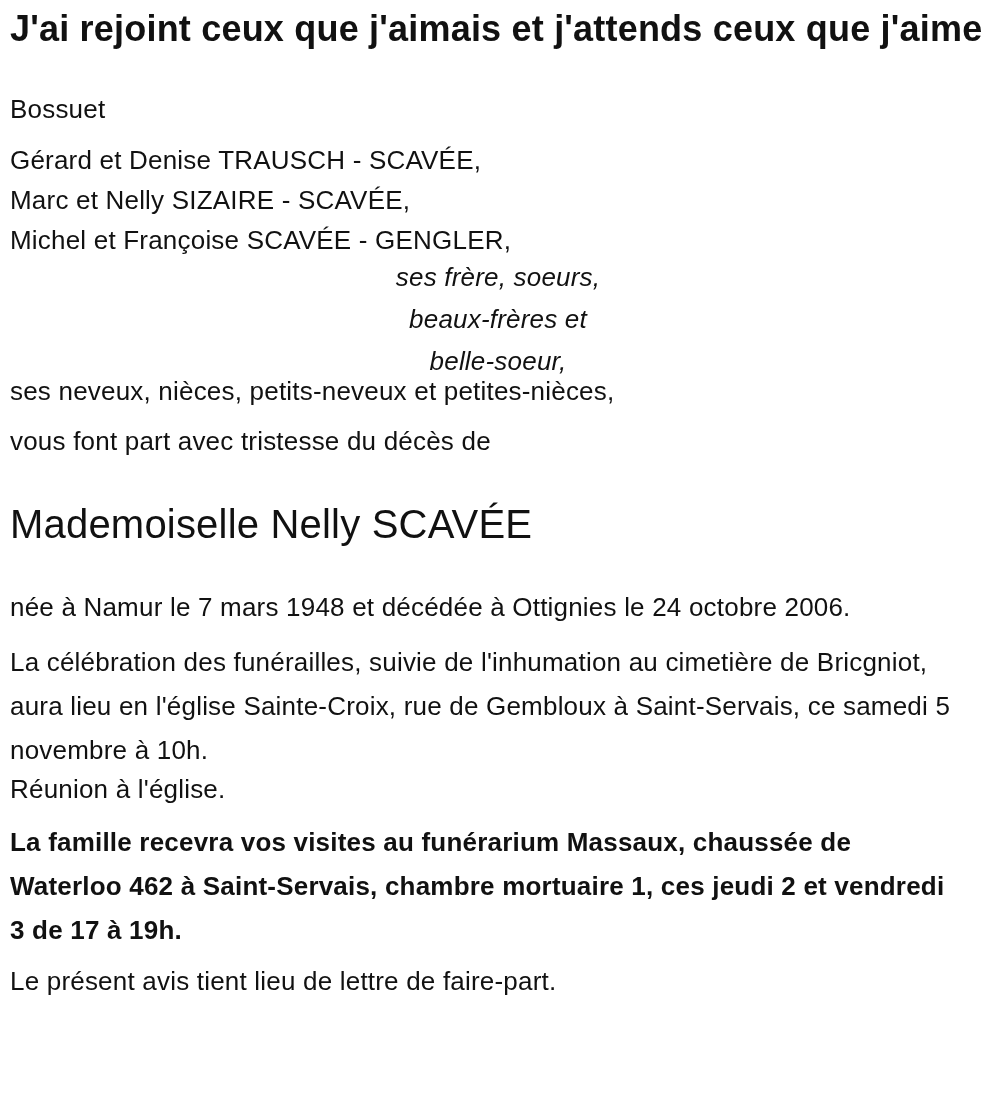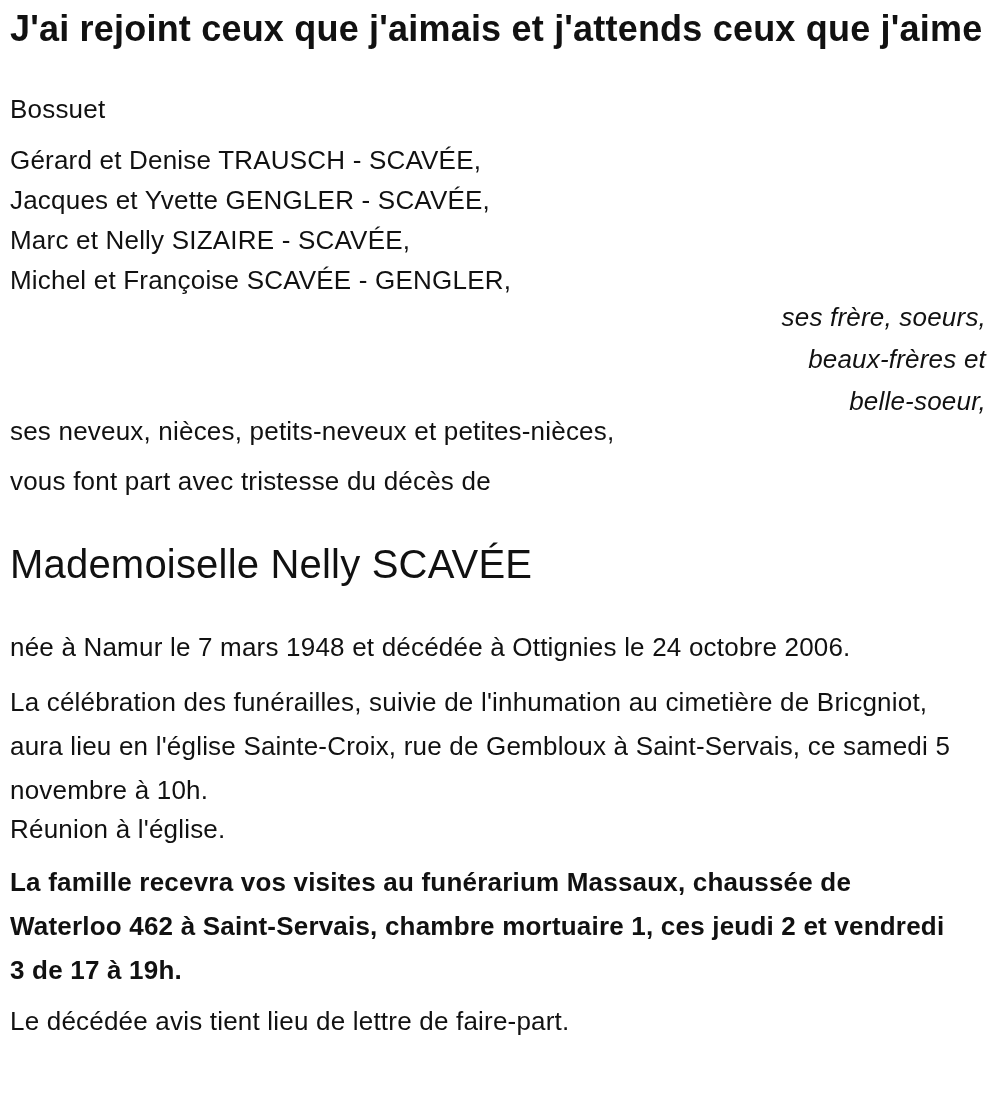--- a/index.html
+++ b/index.html
@@ -30,21 +30,21 @@
   .names {
     margin-top: 14px;
     font-size: 26px;
     line-height: 40px;
   }
   .relations {
     margin-top: -4px;
     font-size: 26px;
     line-height: 42px;
     font-style: italic;
-    text-align: right;
+    text-align: center;
   }
   .relatives {
     margin-top: -12px;
     font-size: 26px;
     line-height: 42px;
   }
   .announce {
     margin-top: 12px;
     font-size: 26px;
     line-height: 34px;
@@ -87,21 +87,20 @@
 </style>
 </head>
 <body>
 
 <div class="epigraph">J'ai rejoint ceux que j'aimais et j'attends ceux que j'aime</div>
 
 <div class="author">Bossuet</div>
 
 <div class="names">
   <div>Gérard et Denise TRAUSCH - SCAVÉE,</div>
-  <div>Jacques et Yvette GENGLER - SCAVÉE,</div>
   <div>Marc et Nelly SIZAIRE - SCAVÉE,</div>
   <div>Michel et Françoise SCAVÉE - GENGLER,</div>
 </div>
 
 <div class="relations">
   <div>ses frère, soeurs,</div>
   <div>beaux-frères et</div>
   <div>belle-soeur,</div>
 </div>
 
@@ -114,13 +113,13 @@
 <h1 class="deceased-title">Mademoiselle Nelly SCAVÉE</h1>
 
 <div class="born">née à Namur le 7 mars 1948 et décédée à Ottignies le 24 octobre 2006.</div>
 
 <div class="funeral">La célébration des funérailles, suivie de l'inhumation au cimetière de Bricgniot, aura lieu en l'église Sainte-Croix, rue de Gembloux à Saint-Servais, ce samedi 5 novembre à 10h.</div>
 
 <div class="reunion">Réunion à l'église.</div>
 
 <div class="visits">La famille recevra vos visites au funérarium Massaux, chaussée de Waterloo 462 à Saint-Servais, chambre mortuaire 1, ces jeudi 2 et vendredi 3 de 17 à 19h.</div>
 
-<div class="closing">Le décédée avis tient lieu de lettre de faire-part.</div>
+<div class="closing">Le présent avis tient lieu de lettre de faire-part.</div>
 
 </body></html>

